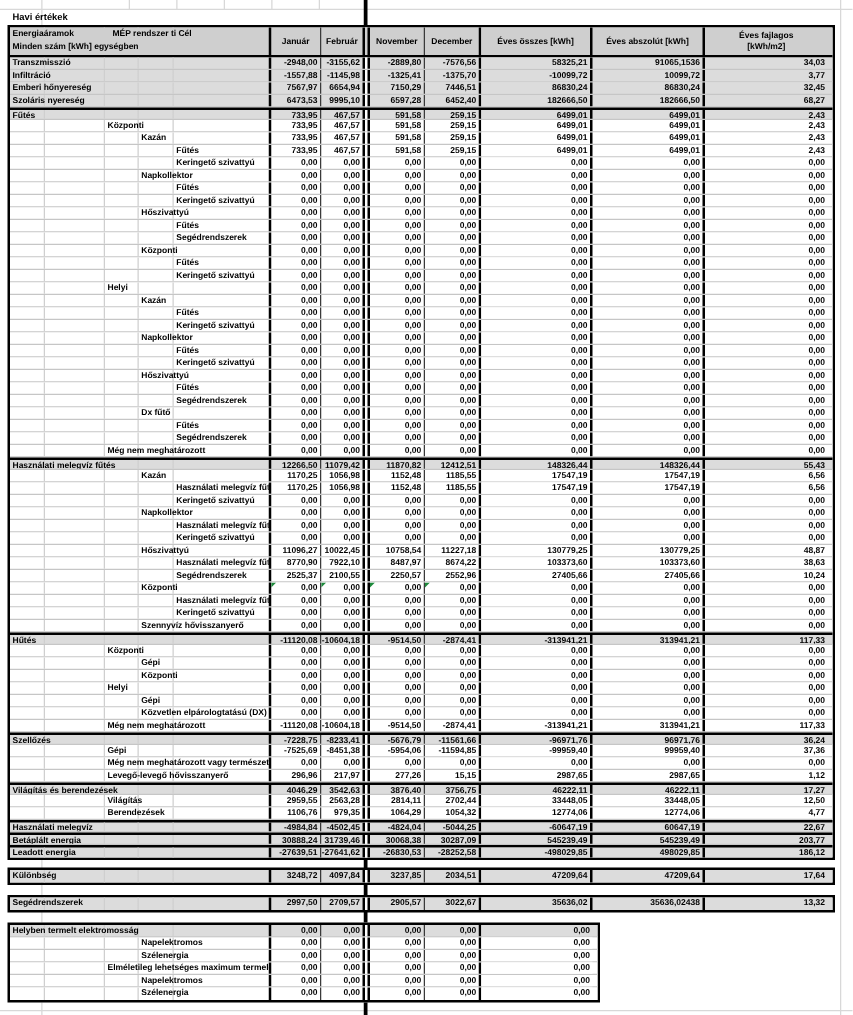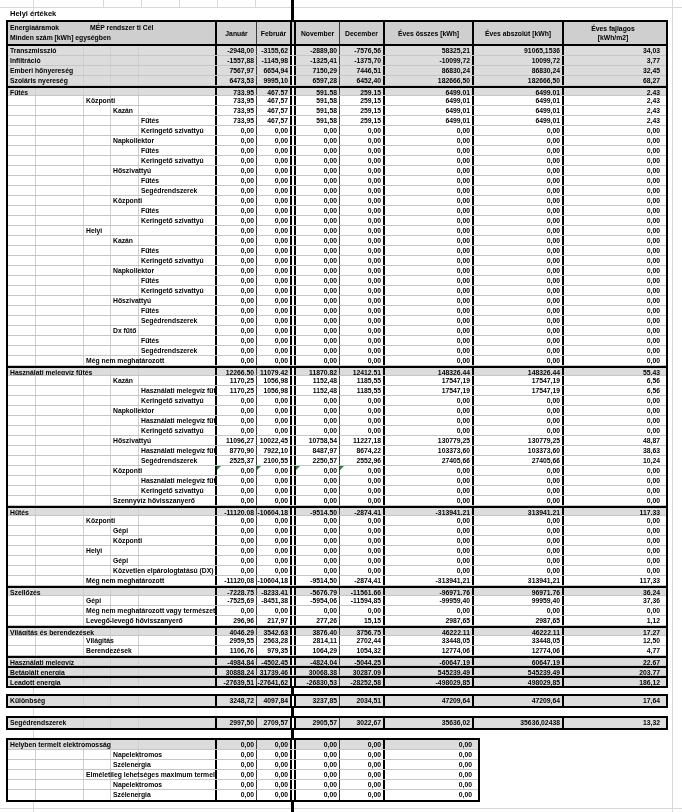--- a/index.html
+++ b/index.html
@@ -70,21 +70,21 @@
 <div class="vline" style="left:672px"></div>
 <div class="hline" style="top:7px"></div>
 <div class="hline" style="top:808px"></div>
 <div class="tick" style="left:103px"></div>
 <div class="tick" style="left:141px"></div>
 <div class="tick" style="left:179px"></div>
 <div class="tick" style="left:217px"></div>
 <div class="tick" style="left:255px"></div>
 <div class="hidden-col-line"></div>
 
-<div class="sheet-title">Helyi értékek</div>
+<div class="sheet-title">Havi értékek</div>
 
 <div class="tbox" id="box-main">
   <div class="header-row">
     <div class="cell c-label h-label">
       <span>Energiaáramok</span>
       <span class="sub2">MÉP rendszer ti Cél</span>
       <span class="line2">Minden szám [kWh] egységben</span>
     </div>
     <div class="hc c-jan">Január</div>
     <div class="hc c-feb">Február</div>

